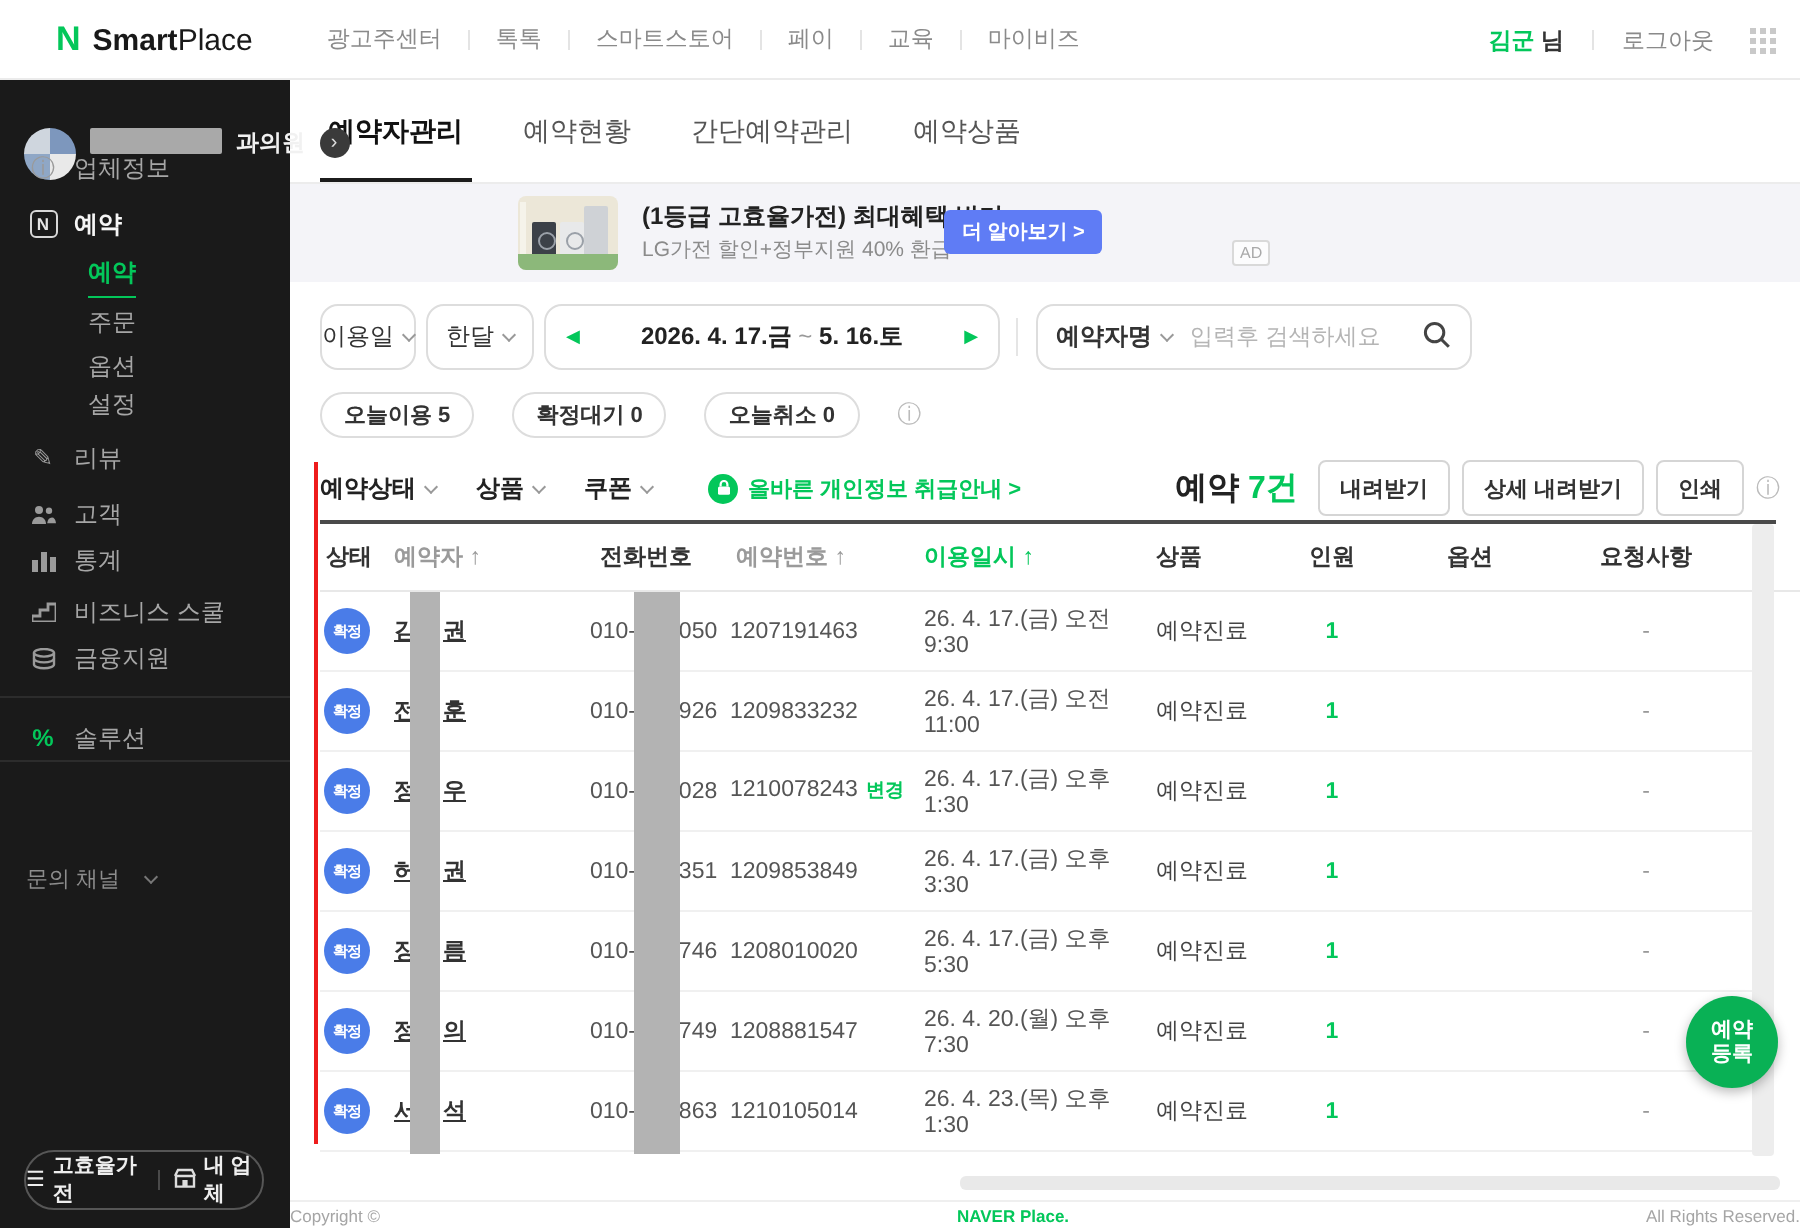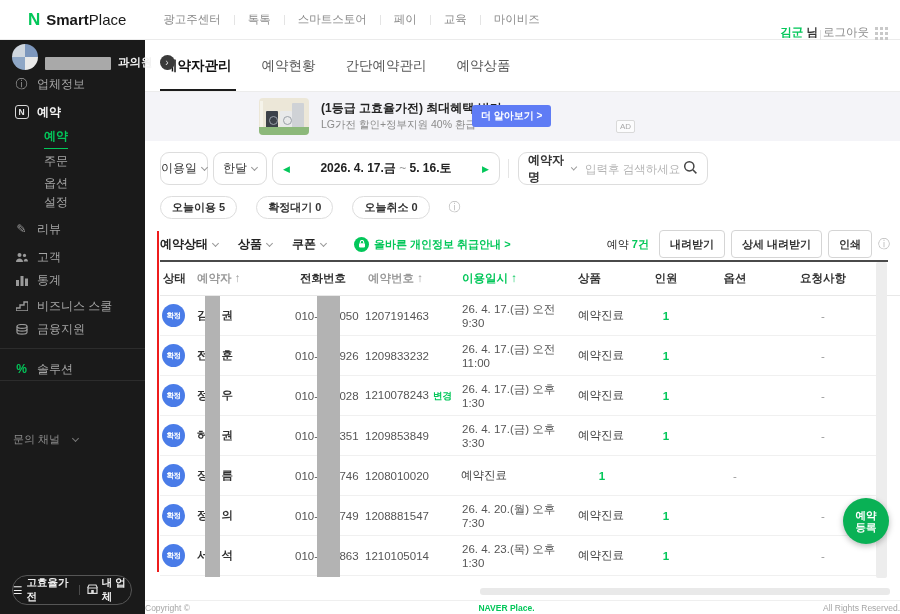--- a/index.html
+++ b/index.html
@@ -10,33 +10,33 @@
   
   .topbar { position:absolute; top:0; left:0; width:900px; height:40px; background:#fff;
             border-bottom:1px solid #ebebeb; display:flex; align-items:center; padding-left:28px; z-index:20; }
   .logo { display:flex; align-items:baseline; cursor:pointer; }
   .logo-n { color:#03c75a; font-weight:800; font-size:17px; margin-right:6px; }
   .logo-smart { font-weight:800; font-size:15px; color:#191919; }
   .logo-place { font-weight:400; font-size:15px; color:#191919; }
   .top-links { display:flex; align-items:center; margin-left:24px; }
   .top-link { font-size:11.5px; color:#8a8a8a; padding:0 13px; cursor:pointer; }
   .top-sep { width:1px; height:10px; background:#e4e4e4; }
-  .top-right { position:absolute; right:12px; top:0; height:40px; display:flex; align-items:flex-end; gap:2px; }
+  .top-right { position:absolute; right:12px; top:0; height:40px; display:flex; align-items:center; gap:14px; }
   .user-name { font-size:11.5px; font-weight:700; color:#333; }
   .user-name b { color:#03c75a; }
   .logout { font-size:11.5px; color:#8a8a8a; cursor:pointer; }
   .grid-icon { display:grid; grid-template-columns:repeat(3,3px); grid-gap:2px; cursor:pointer; margin-left:4px; }
   .grid-icon i { width:3px; height:3px; background:#c9c9c9; }
 
   
   .sidebar { position:absolute; top:40px; left:0; width:145px; height:574px; background:#1a1a1a; z-index:15; }
   .sb-item { position:absolute; left:14px; right:8px; display:flex; align-items:center; gap:8px;
              font-size:12px; color:#a6a6a6; cursor:pointer; height:18px; }
   .sb-ico { width:15px; display:flex; justify-content:center; color:#9a9a9a; font-size:12px; flex:none; }
-  .profile { position:absolute; top:4px; left:12px; right:6px; display:flex; align-items:flex-end; gap:7px; cursor:pointer; }
+  .profile { position:absolute; top:24px; left:12px; right:6px; display:flex; align-items:flex-start; gap:7px; cursor:pointer; }
   .avatar { width:26px; height:26px; border-radius:50%; flex:none;
             background:conic-gradient(#7d97bd 0 90deg,#e9e9e9 0 180deg,#8fa7c6 0 270deg,#cfd6de 0); }
   .mask-name { width:66px; height:13px; background:#a9a9a9; border-radius:1px; flex:none; }
   .profile-suffix { color:#f1f1f1; font-size:11.5px; font-weight:700; white-space:nowrap; }
   .profile-more { width:15px; height:15px; border-radius:50%; background:#3a3a3a; color:#ddd; font-size:10px;
                   display:flex; align-items:center; justify-content:center; flex:none; cursor:pointer; }
   .sb-bold { color:#f5f5f5; font-weight:700; }
   .sb-sub { left:44px; font-size:12px; }
   .sb-active { color:#03c75a; font-weight:700; }
   .sb-active span { border-bottom:1.5px solid #03c75a; padding-bottom:3px; }
@@ -81,60 +81,60 @@
           display:flex; align-items:center; font-size:12px; color:#333; cursor:pointer; }
   .chev { width:5px; height:5px; border-right:1.4px solid #999; border-bottom:1.4px solid #999;
           transform:rotate(45deg); display:inline-block; margin-left:5px; margin-bottom:2px; }
   .f-useday { left:15px; width:48px; justify-content:center; }
   .f-period { left:68px; width:54px; justify-content:center; }
   .f-date { left:127px; width:228px; justify-content:space-between; padding:0 10px; cursor:default; }
   .arrow { color:#03c75a; font-size:9px; cursor:pointer; }
   .f-date .dtx { font-size:12px; font-weight:800; color:#222; }
   .f-date .dsep { color:#999; font-weight:400; }
   .fdiv { position:absolute; left:363px; top:119px; width:1px; height:19px; background:#e5e5e5; }
-  .f-search { left:373px; width:190px; padding:0 9px; justify-content:flex-start; }
+  .f-search { left:373px; width:218px; padding:0 9px; justify-content:flex-start; }
   .f-search .cat { font-weight:700; color:#333; display:flex; align-items:center; }
   .f-search input { border:none; outline:none; width:98px; font-size:11.5px; color:#444; margin-left:9px;
                     font-family:inherit; background:transparent; }
   .f-search input::placeholder { color:#b5b5b5; }
   .mag { margin-left:auto; cursor:pointer; }
 
   
   .chips { position:absolute; top:156px; left:15px; display:flex; align-items:center; gap:19px; }
   .chip { height:23px; border:1px solid #ddd; border-radius:13px; background:#fff; padding:0 11px;
           font-size:11px; font-weight:700; color:#333; display:flex; align-items:center; cursor:pointer; }
   .info-i { color:#bbb; font-size:12px; cursor:pointer; }
 
   
   .toolbar { position:absolute; top:190px; left:15px; right:10px; height:28px; display:flex; align-items:center; }
   .tb-dd { font-size:12px; font-weight:800; color:#222; margin-right:20px; display:flex; align-items:center; cursor:pointer; }
   .privacy { display:flex; align-items:center; gap:5px; margin-left:8px; cursor:pointer; }
   .lock { width:15px; height:15px; border-radius:50%; background:#03c75a; display:flex; align-items:center; justify-content:center; }
   .privacy span { font-size:11px; font-weight:700; color:#03c75a; }
   .tb-right { margin-left:auto; display:flex; align-items:center; gap:6px; }
-  .count-label { font-size:11px; font-weight:400; color:#222; margin-right:4px; }
+  .count-label { font-size:16px; font-weight:700; color:#222; margin-right:4px; }
   .count-label b { color:#03c75a; }
   .tb-btn { height:28px; padding:0 10px; border:1px solid #d5d5d5; border-radius:4px; background:#fff;
             font-size:11px; font-weight:700; color:#333; cursor:pointer; font-family:inherit; }
 
   
   .t-topline { position:absolute; top:220px; left:15px; width:728px; height:2px; background:#4a4a4a; }
   .thead, .trow { display:grid; grid-template-columns:32px 103px 70px 90px 117px 60px 68px 70px 106px; align-items:center; }
   .thead { position:absolute; top:222px; left:15px; width:803px; height:34px; border-bottom:1px solid #e8e8e8;
            font-size:11.5px; font-weight:800; color:#333; }
   .th-gray { color:#9a9a9a; font-weight:700; }
   .th-green { color:#03c75a; }
   .h-status { padding-left:3px; } .h-name { padding-left:5px; } .h-phone { padding-left:5px; }
   .h-resno { padding-left:3px; } .h-dt { padding-left:7px; } .h-prod { padding-left:6px; }
   .h-cnt,.h-opt,.h-req { text-align:center; }
   .tbody { position:absolute; top:256px; left:15px; width:716px; }
   .trow { height:40px; border-bottom:1px solid #f0f0f0; font-size:11.5px; color:#555; background:#fff; cursor:pointer; }
   .badge { width:23px; height:23px; margin-left:2px; border-radius:50%; background:#4a7ce8; color:#fff;
            font-size:7.5px; font-weight:700; display:flex; align-items:center; justify-content:center; letter-spacing:-0.5px; }
-  .c-name { padding-left:5px; color:#333; font-weight:700; }
+  .c-name { padding-left:5px; color:#333; font-weight:700;text-decoration:underline; }
   .sp-n { display:inline-block; width:13px; } .sp-p { display:inline-block; width:15px; }
   .c-resno .chg { color:#03c75a; font-size:9.5px; font-weight:800; margin-left:4px; }
   .c-dt { padding-left:7px; } .c-prod { padding-left:6px; color:#444; }
   .c-cnt { text-align:center; color:#03c75a; font-weight:700; }
   .c-opt,.c-req { text-align:center; color:#999; }
   .redact { position:absolute; background:#b3b3b3; z-index:3; }
   .redact.r-name { left:60px; top:256px; width:15px; height:281px; }
   .redact.r-phone { left:172px; top:256px; width:23px; height:281px; }
 
   .vscroll { position:absolute; left:731px; top:222px; width:11px; height:316px; background:#ededed; border-radius:2px; }
@@ -456,20 +456,21 @@
     <span class="c-req">-</span>
   </div>
 
   <div class="trow">
     <span>
             <span class="badge">확정</span>
           </span>
     <span class="c-name"><span>장</span><span class="sp-n"></span><span>름</span></span>
     <span class="c-phone"><span>010-</span><span class="sp-p"></span><span>9746</span></span>
     <span class="c-resno"><span>1208010020</span><span class="chg"></span></span>
+    <span class="c-dt">26. 4. 17.(금) 오후 5:30</span>
     <span class="c-prod">예약진료</span>
     <span class="c-cnt">1</span>
     <span class="c-opt"></span>
     <span class="c-req">-</span>
   </div>
 
   <div class="trow">
     <span>
             <span class="badge">확정</span>
           </span>

